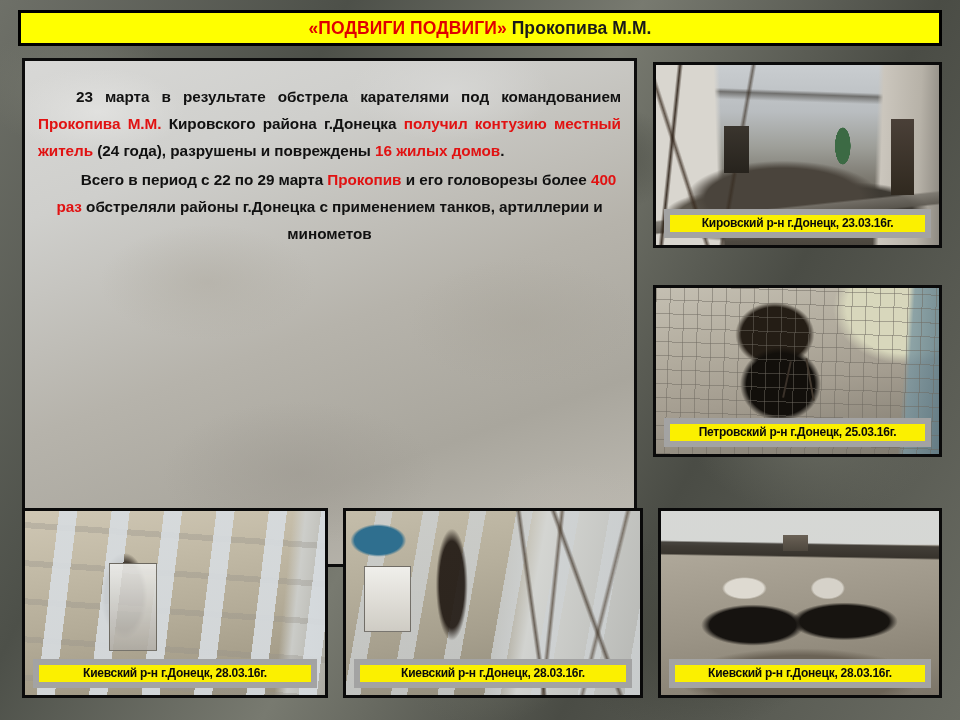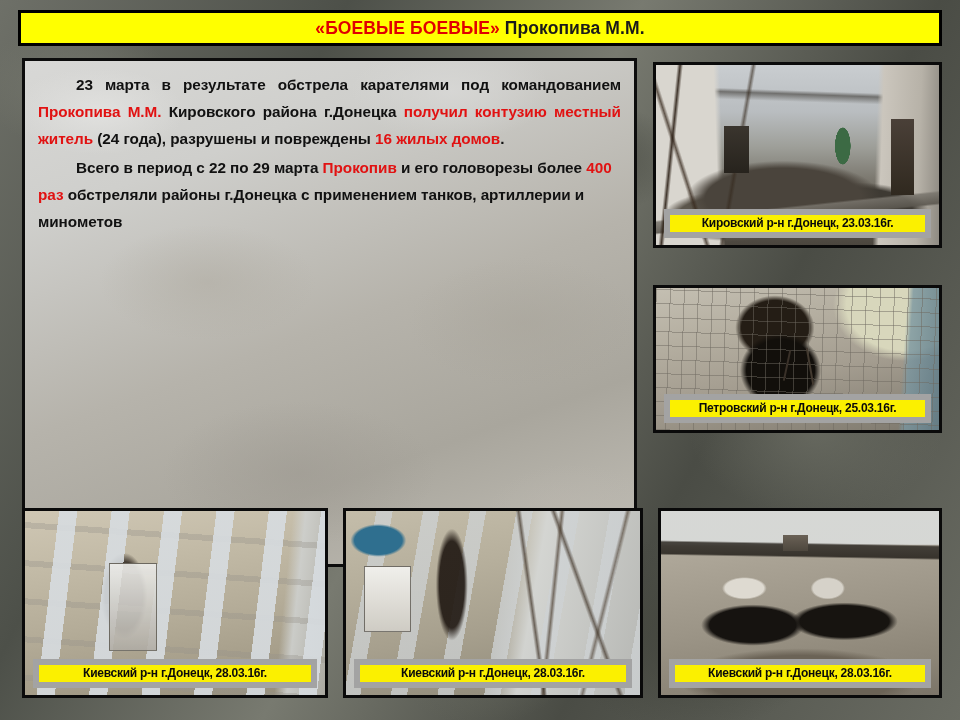--- a/index.html
+++ b/index.html
@@ -48,21 +48,21 @@
   .t-dark { color: #1a1a1a; }
 
   
   #text-panel {
     position: absolute;
     left: 22px;
     top: 58px;
     width: 615px;
     height: 509px;
     border: 3px solid #0c0c0c;
-    padding: 10px 13px 8px 13px;
+    padding: 22px 13px 8px 13px;
     overflow: hidden;
     background-color: #b9b9b6;
     background-image:
       radial-gradient(ellipse 120px 60px at 12% 10%, rgba(226,226,224,.9), rgba(255,255,255,0) 72%),
       radial-gradient(ellipse 140px 70px at 70% 6%, rgba(216,216,214,.85), rgba(255,255,255,0) 72%),
       radial-gradient(ellipse 150px 80px at 30% 44%, rgba(176,172,162,.55), rgba(255,255,255,0) 72%),
       radial-gradient(ellipse 160px 90px at 82% 52%, rgba(168,164,154,.5), rgba(255,255,255,0) 72%),
       radial-gradient(ellipse 190px 100px at 45% 82%, rgba(158,154,146,.6), rgba(255,255,255,0) 72%),
       radial-gradient(ellipse 120px 70px at 90% 90%, rgba(186,182,174,.6), rgba(255,255,255,0) 72%),
       linear-gradient(160deg, #d8d8d6 0%, #cfcfcc 22%, #b6b3ab 52%, #a9a69d 74%, #c2bfb7 100%);
@@ -70,21 +70,21 @@
   #text-panel p {
     font-size: 15.3px;
     font-weight: bold;
     color: #111;
     line-height: 1.78;
     text-align: justify;
     text-indent: 38px;
     margin: 0 0 1px 0;
     letter-spacing: -.05px;
   }
-  #text-panel p.last { text-align: left; }
+  #text-panel p.last { text-align: center; }
   .hl { color: #e11212; }
 
   
   .photo {
     position: absolute;
     border: 3px solid #0a0a0a;
     overflow: hidden;
   }
   .photo-inner {
     position: absolute;
@@ -103,21 +103,21 @@
     font-weight: bold;
     text-align: center;
     padding: 1px 2px 2px 2px;
     letter-spacing: -.25px;
     white-space: nowrap;
     overflow: hidden;
   }
 
   
   #photo-kirovsky   { left: 653px; top: 62px;  width: 289px; height: 186px; }
-  #photo-petrovsky  { left: 653px; top: 285px; width: 289px; height: 148px; }
+  #photo-petrovsky  { left: 653px; top: 285px; width: 289px; height: 172px; }
   #photo-kievsky-1  { left: 22px;  top: 508px; width: 306px; height: 190px; }
   #photo-kievsky-2  { left: 343px; top: 508px; width: 300px; height: 190px; }
   #photo-kievsky-3  { left: 658px; top: 508px; width: 284px; height: 190px; }
 
   
   #photo-kirovsky .photo-inner {
     background:
       
       linear-gradient(96deg, rgba(40,30,22,0) 7%, rgba(48,36,26,.9) 8%, rgba(48,36,26,0) 9%),
       linear-gradient(72deg, rgba(46,34,24,0) 14%, rgba(56,42,30,.75) 15%, rgba(56,42,30,0) 16%),
@@ -238,21 +238,21 @@
   #photo-kievsky-3 .chimney {
     position: absolute; left: 44%; top: 13%; width: 9%; height: 9%;
     background: linear-gradient(180deg,#6a6156,#4d473e);
   }
 </style>
 </head>
 <body>
 
 <div id="title-bar">
   <div class="ttext">
-    <span class="t-red">«БОЕВЫЕ БОЕВЫЕ»</span><span class="t-dark"> Прокопива М.М.</span>
+    <span class="t-red">«ПОДВИГИ ПОДВИГИ»</span><span class="t-dark"> Прокопива М.М.</span>
   </div>
 </div>
 
 <div id="text-panel">
 
   <p><span>23 марта в результате обстрела карателями под командованием </span><span class="hl">Прокопива М.М.</span><span> Кировского района г.Донецка </span><span class="hl">получил контузию   местный житель</span><span> (24 года), разрушены и повреждены </span><span class="hl">16 жилых домов</span><span>.</span></p>
 
 
 
   <p class="last"><span>Всего в период с 22 по 29 марта </span><span class="hl">Прокопив</span><span> и его головорезы более </span><span class="hl">400 раз</span><span> обстреляли районы г.Донецка с применением танков, артиллерии и минометов</span></p>

